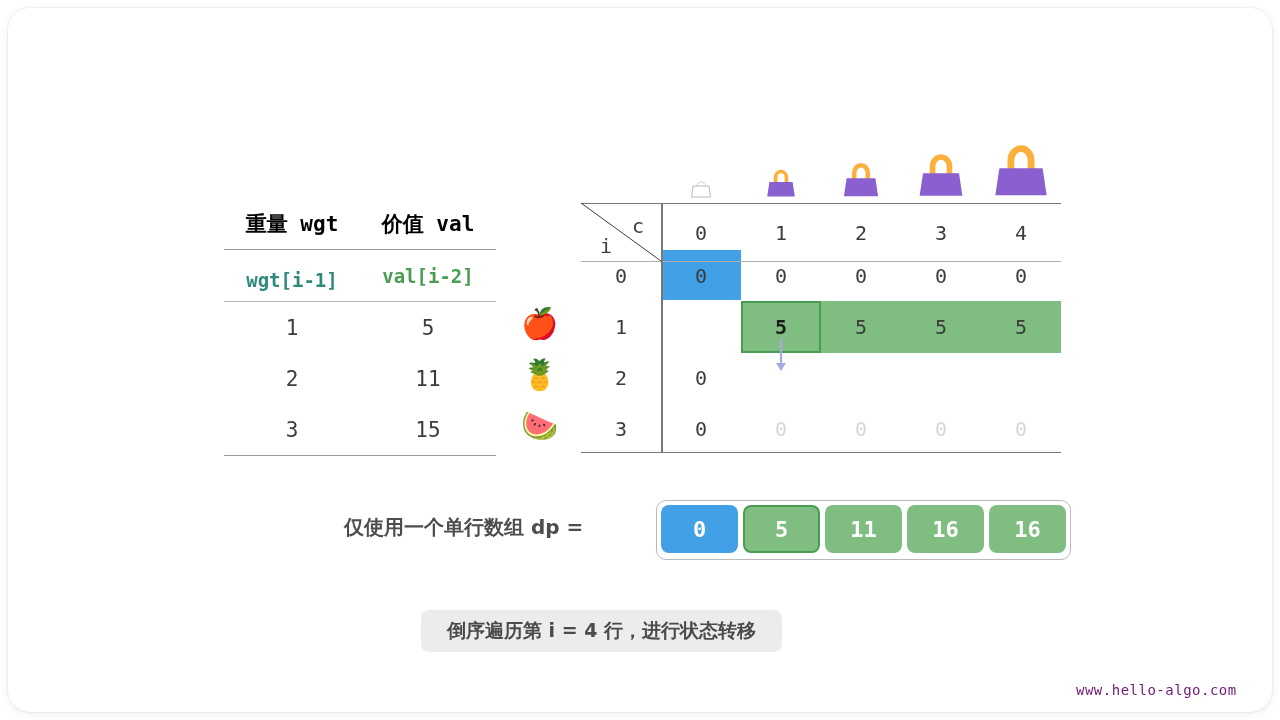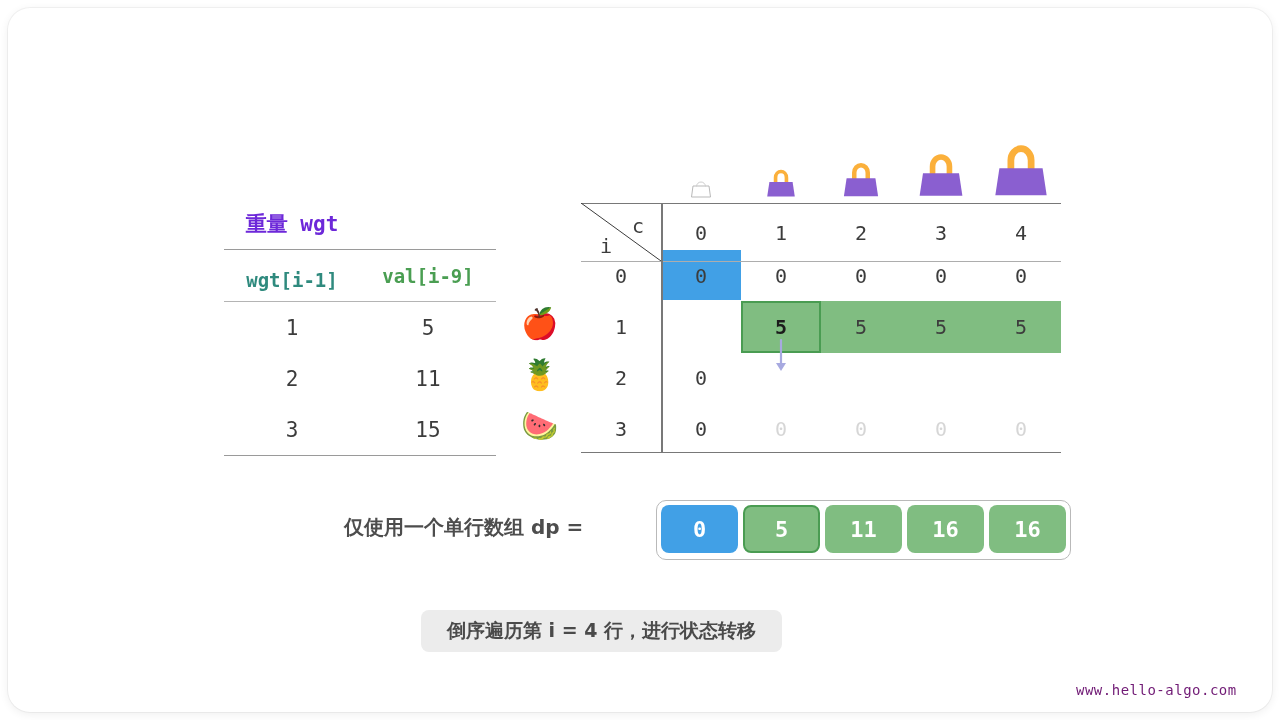--- a/index.html
+++ b/index.html
@@ -41,21 +41,21 @@
   }
   #wv-table .wv-cell {
     width: 136px;
     text-align: center;
     font-family: "DejaVu Sans Mono", "Liberation Mono", monospace;
     font-size: 21px;
     color: #3c3c3c;
   }
   #wv-table .wv-head .wv-cell {
     font-weight: bold;
-    color: #6d28d9;
+    color: #000000;
     font-size: 21px;
   }
   #wv-table .wv-sub .wv-cell {
     font-weight: bold;
     font-size: 19px;
   }
   #wv-table .wv-sub .wv-cell.c-wgt { color: #2f8a7e; margin-top: 8px; }
   #wv-table .wv-sub .wv-cell.c-val { color: #4a9e52; }
   #wv-table .rule {
     height: 1px;
@@ -213,25 +213,26 @@
   }
 </style>
 </head>
 <body>
 
 <div id="card">
 
   <div id="wv-table" class="abs">
     <div class="wv-row wv-head">
       <div class="wv-cell">重量 wgt</div>
+      <div class="wv-cell">价值 val</div>
     </div>
     <div class="rule"></div>
     <div class="wv-row wv-sub">
       <div class="wv-cell c-wgt">wgt[i-1]</div>
-      <div class="wv-cell c-val">val[i-9]</div>
+      <div class="wv-cell c-val">val[i-2]</div>
     </div>
     <div class="rule thin"></div>
     <div class="wv-row">
       <div class="wv-cell">1</div>
       <div class="wv-cell">5</div>
     </div>
     <div class="wv-row">
       <div class="wv-cell">2</div>
       <div class="wv-cell">11</div>
     </div>

